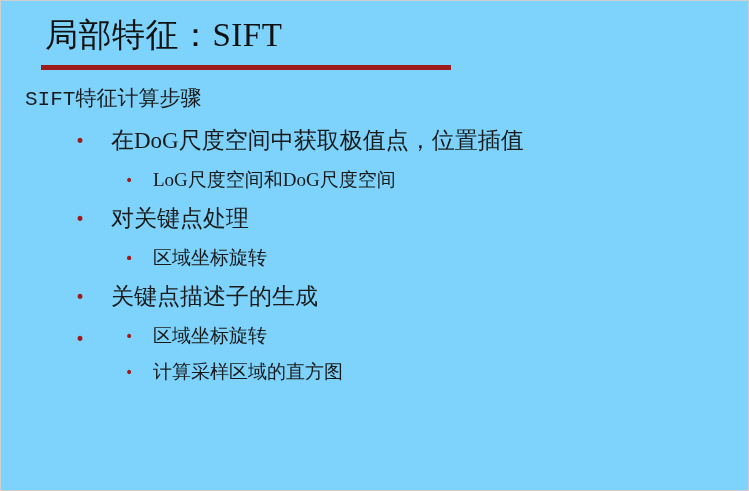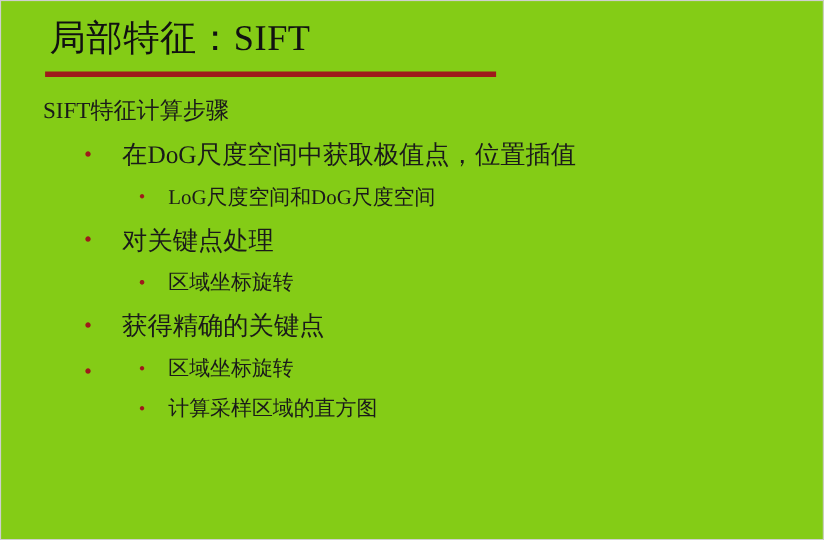--- a/index.html
+++ b/index.html
@@ -13,21 +13,21 @@
     font-family: "Liberation Serif", serif;
     color: #1a1a1a;
     overflow: hidden;
   }
   .slide {
     position: relative;
     width: 749px;
     height: 491px;
     box-sizing: border-box;
     border: 1px solid #cfcfcf;
-    background: #84cc16;
+    background: #7dd3fc;
   }
   .title-area {
     position: absolute;
     left: 0;
     top: 0;
     width: 100%;
     height: 72px;
   }
   .slide-title {
     position: absolute;
@@ -50,24 +50,25 @@
   }
   .body-area {
     position: absolute;
     left: 0;
     top: 84px;
     width: 100%;
   }
   .lvl0 {
     position: relative;
     margin: 0 0 6px 0;
-    padding-left: 38px;
+    padding-left: 24px;
     font-size: 21px;
     line-height: 30px;
     color: #1a1a1a;
+    font-family: Liberation Mono, monospace;
   }
   .lvl1 {
     position: relative;
     margin: 0 0 2px 0;
     padding-left: 110px;
     font-size: 23px;
     line-height: 40px;
     color: #1a1a1a;
   }
   .lvl2 {
@@ -132,21 +133,21 @@
       <span class="bullet">•</span>
     </div>
 
     <div class="lvl2">
       <span class="bullet">•</span>
       <span class="txt">区域坐标旋转</span>
     </div>
 
     <div class="lvl1">
       <span class="bullet">•</span>
-      <span class="txt">获得精确的关键点</span>
+      <span class="txt">关键点描述子的生成</span>
     </div>
 
     <div class="lvl1">
       <span class="bullet">•</span>
     </div>
 
     <div class="lvl2">
       <span class="bullet">•</span>
       <span class="txt">区域坐标旋转</span>
     </div>

